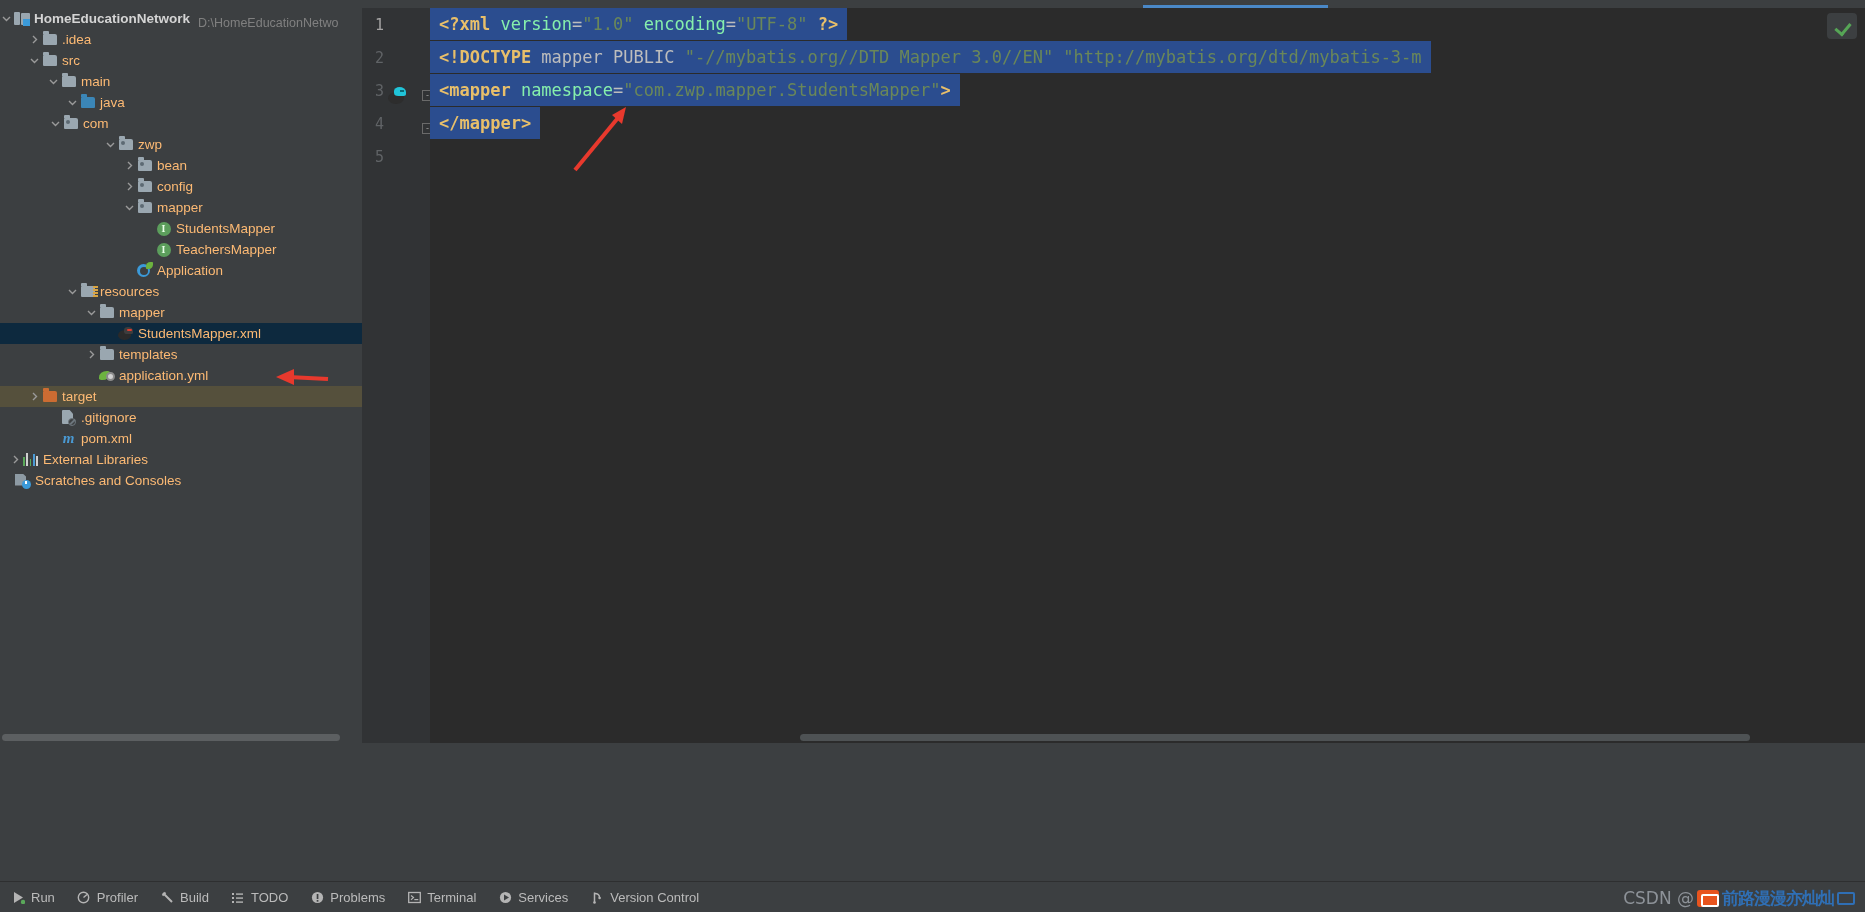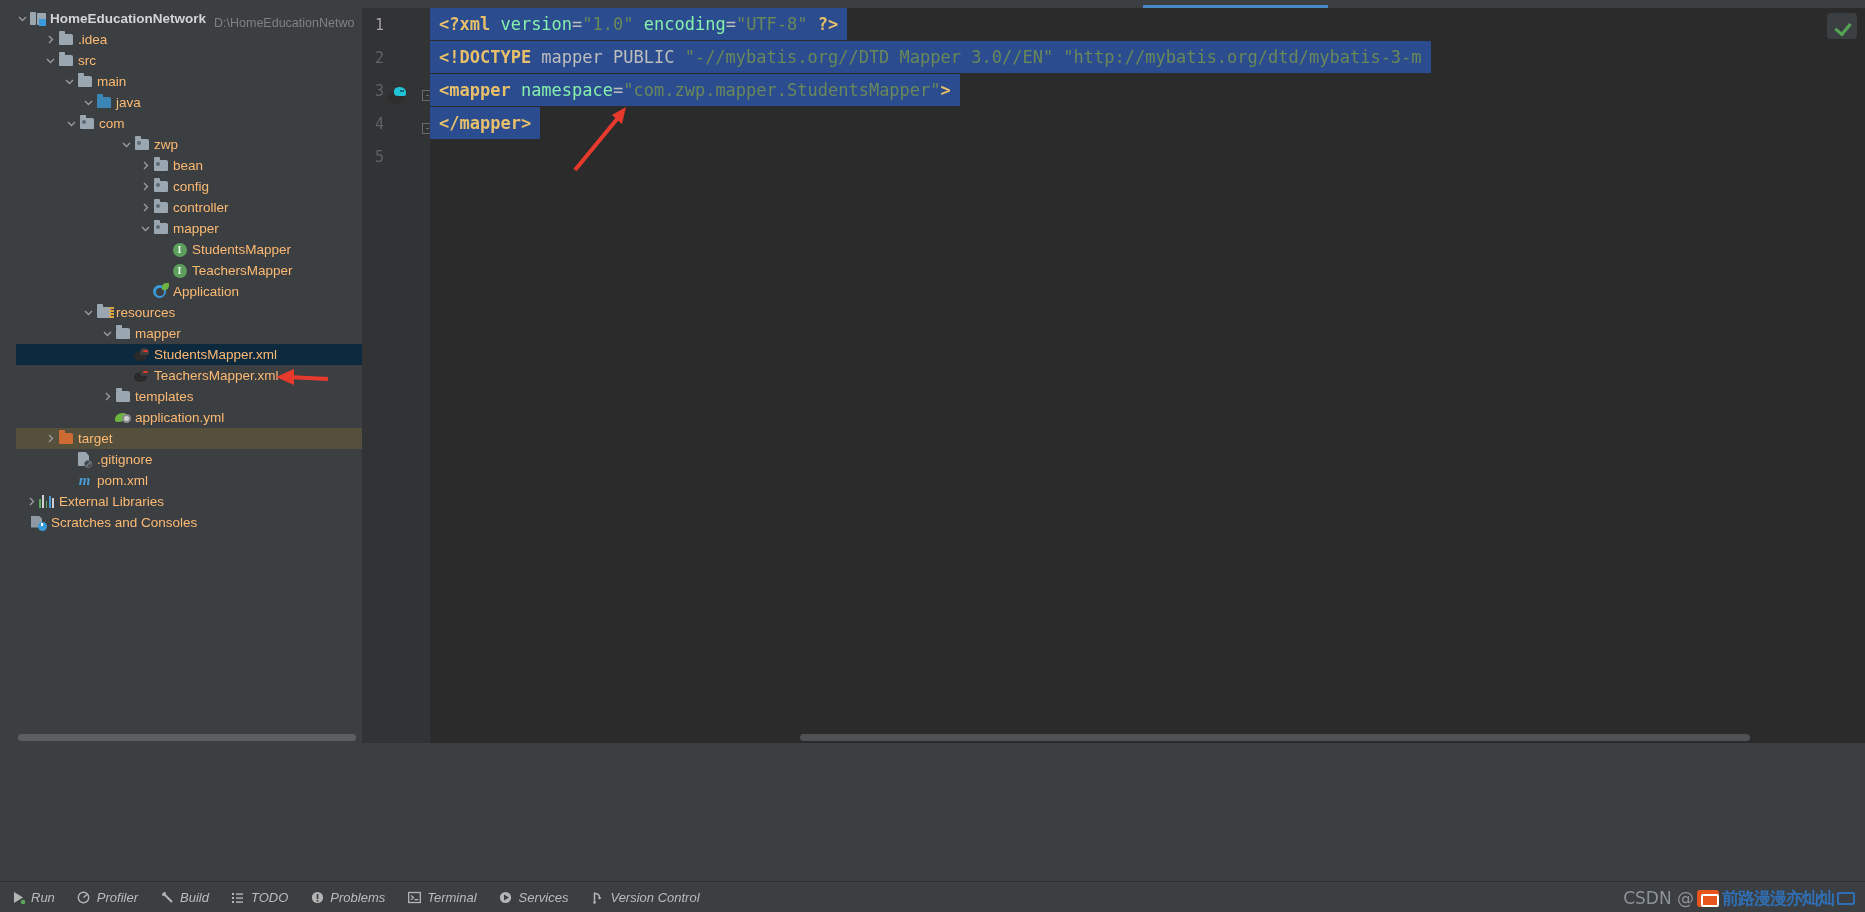--- a/index.html
+++ b/index.html
@@ -16,21 +16,21 @@
     position:absolute; left:0; top:0; width:1865px; height:8px;
     background:#3c3f41;
   }
   .top-strip .tabline {
     position:absolute; left:1143px; top:5px; width:185px; height:3px;
     background:#4a88c7;
   }
 
   
   .tree-panel {
-    position:absolute; left:16px; top:8px; width:362px; height:735px;
+    position:absolute; left:0; top:8px; width:362px; height:735px;
     background:#3c3f41; overflow:hidden;
   }
   .tree-row {
     position:relative; height:21px; line-height:21px;
     white-space:nowrap; font-size:13.5px; color:#bbbbbb;
     display:flex; align-items:center;
   }
   .tree-row.selected { background:#0d293e; }
   .tree-row.excluded-hl { background:#55503c; }
   .arrow {
@@ -298,33 +298,20 @@
           <span class="ico">
             <span class="f-folder">
               <span class="pkgdot"></span>
             </span>
           </span>
           <span class="lbl">config</span>
         </div>
         <div class="tree-row" style="padding-left:123px">
           <span class="arrow">
             <svg width="9" height="9" viewBox="0 0 9 9">
-              <path d="M3 1 L6.5 4.5 L3 8" stroke="#9a9a9a" stroke-width="1.4" fill="none"></path>
-            </svg>
-          </span>
-          <span class="ico">
-            <span class="f-folder">
-              <span class="pkgdot"></span>
-            </span>
-          </span>
-          <span class="lbl">controller</span>
-        </div>
-        <div class="tree-row" style="padding-left:123px">
-          <span class="arrow">
-            <svg width="9" height="9" viewBox="0 0 9 9">
               <path d="M1 3 L4.5 6.5 L8 3" stroke="#9a9a9a" stroke-width="1.4" fill="none"></path>
             </svg>
           </span>
           <span class="ico">
             <span class="f-folder">
               <span class="pkgdot"></span>
             </span>
           </span>
           <span class="lbl">mapper</span>
         </div>
@@ -380,31 +367,20 @@
         <div class="tree-row selected" style="padding-left:104px">
           <span class="arrow"></span>
           <span class="ico">
             <span class="i-bird">
               <span class="body"></span>
               <span class="head"></span>
               <span class="eye"></span>
             </span>
           </span>
           <span class="lbl">StudentsMapper.xml</span>
-        </div>
-        <div class="tree-row" style="padding-left:104px">
-          <span class="arrow"></span>
-          <span class="ico">
-            <span class="i-bird">
-              <span class="body"></span>
-              <span class="head"></span>
-              <span class="eye"></span>
-            </span>
-          </span>
-          <span class="lbl">TeachersMapper.xml</span>
         </div>
         <div class="tree-row" style="padding-left:85px">
           <span class="arrow">
             <svg width="9" height="9" viewBox="0 0 9 9">
               <path d="M3 1 L6.5 4.5 L3 8" stroke="#9a9a9a" stroke-width="1.4" fill="none"></path>
             </svg>
           </span>
           <span class="ico">
             <span class="f-folder"></span>
           </span>
@@ -517,21 +493,21 @@
     <line x1="15" y1="65" x2="62" y2="8" stroke="#e8392d" stroke-width="4"></line>
     <polygon points="66,2 52,10 62,19" fill="#e8392d"></polygon>
   </svg>
 
   <svg class="arrow-anno" style="left:272px; top:366px;" width="58" height="22" viewBox="0 0 58 22">
     <line x1="56" y1="13" x2="16" y2="11" stroke="#e8392d" stroke-width="4"></line>
     <polygon points="4,11 22,3 22,19" fill="#e8392d"></polygon>
   </svg>
 
   <div class="bottom-bar">
-    <div id="bb-items" style="display:flex;align-items:flex-start;font-style:italic;">
+    <div id="bb-items" style="display:flex;align-items:flex-start;">
         <div class="bb-item">
           <span class="bb-ico">
             <svg width="13" height="13" viewBox="0 0 13 13">
               <polygon points="2,1 11,6.5 2,12" fill="#b4b4b4"></polygon>
               <circle cx="11" cy="11" r="2.2" fill="#5aa85a"></circle>
             </svg>
           </span>
           <span>Run</span>
         </div>
         <div class="bb-item">

